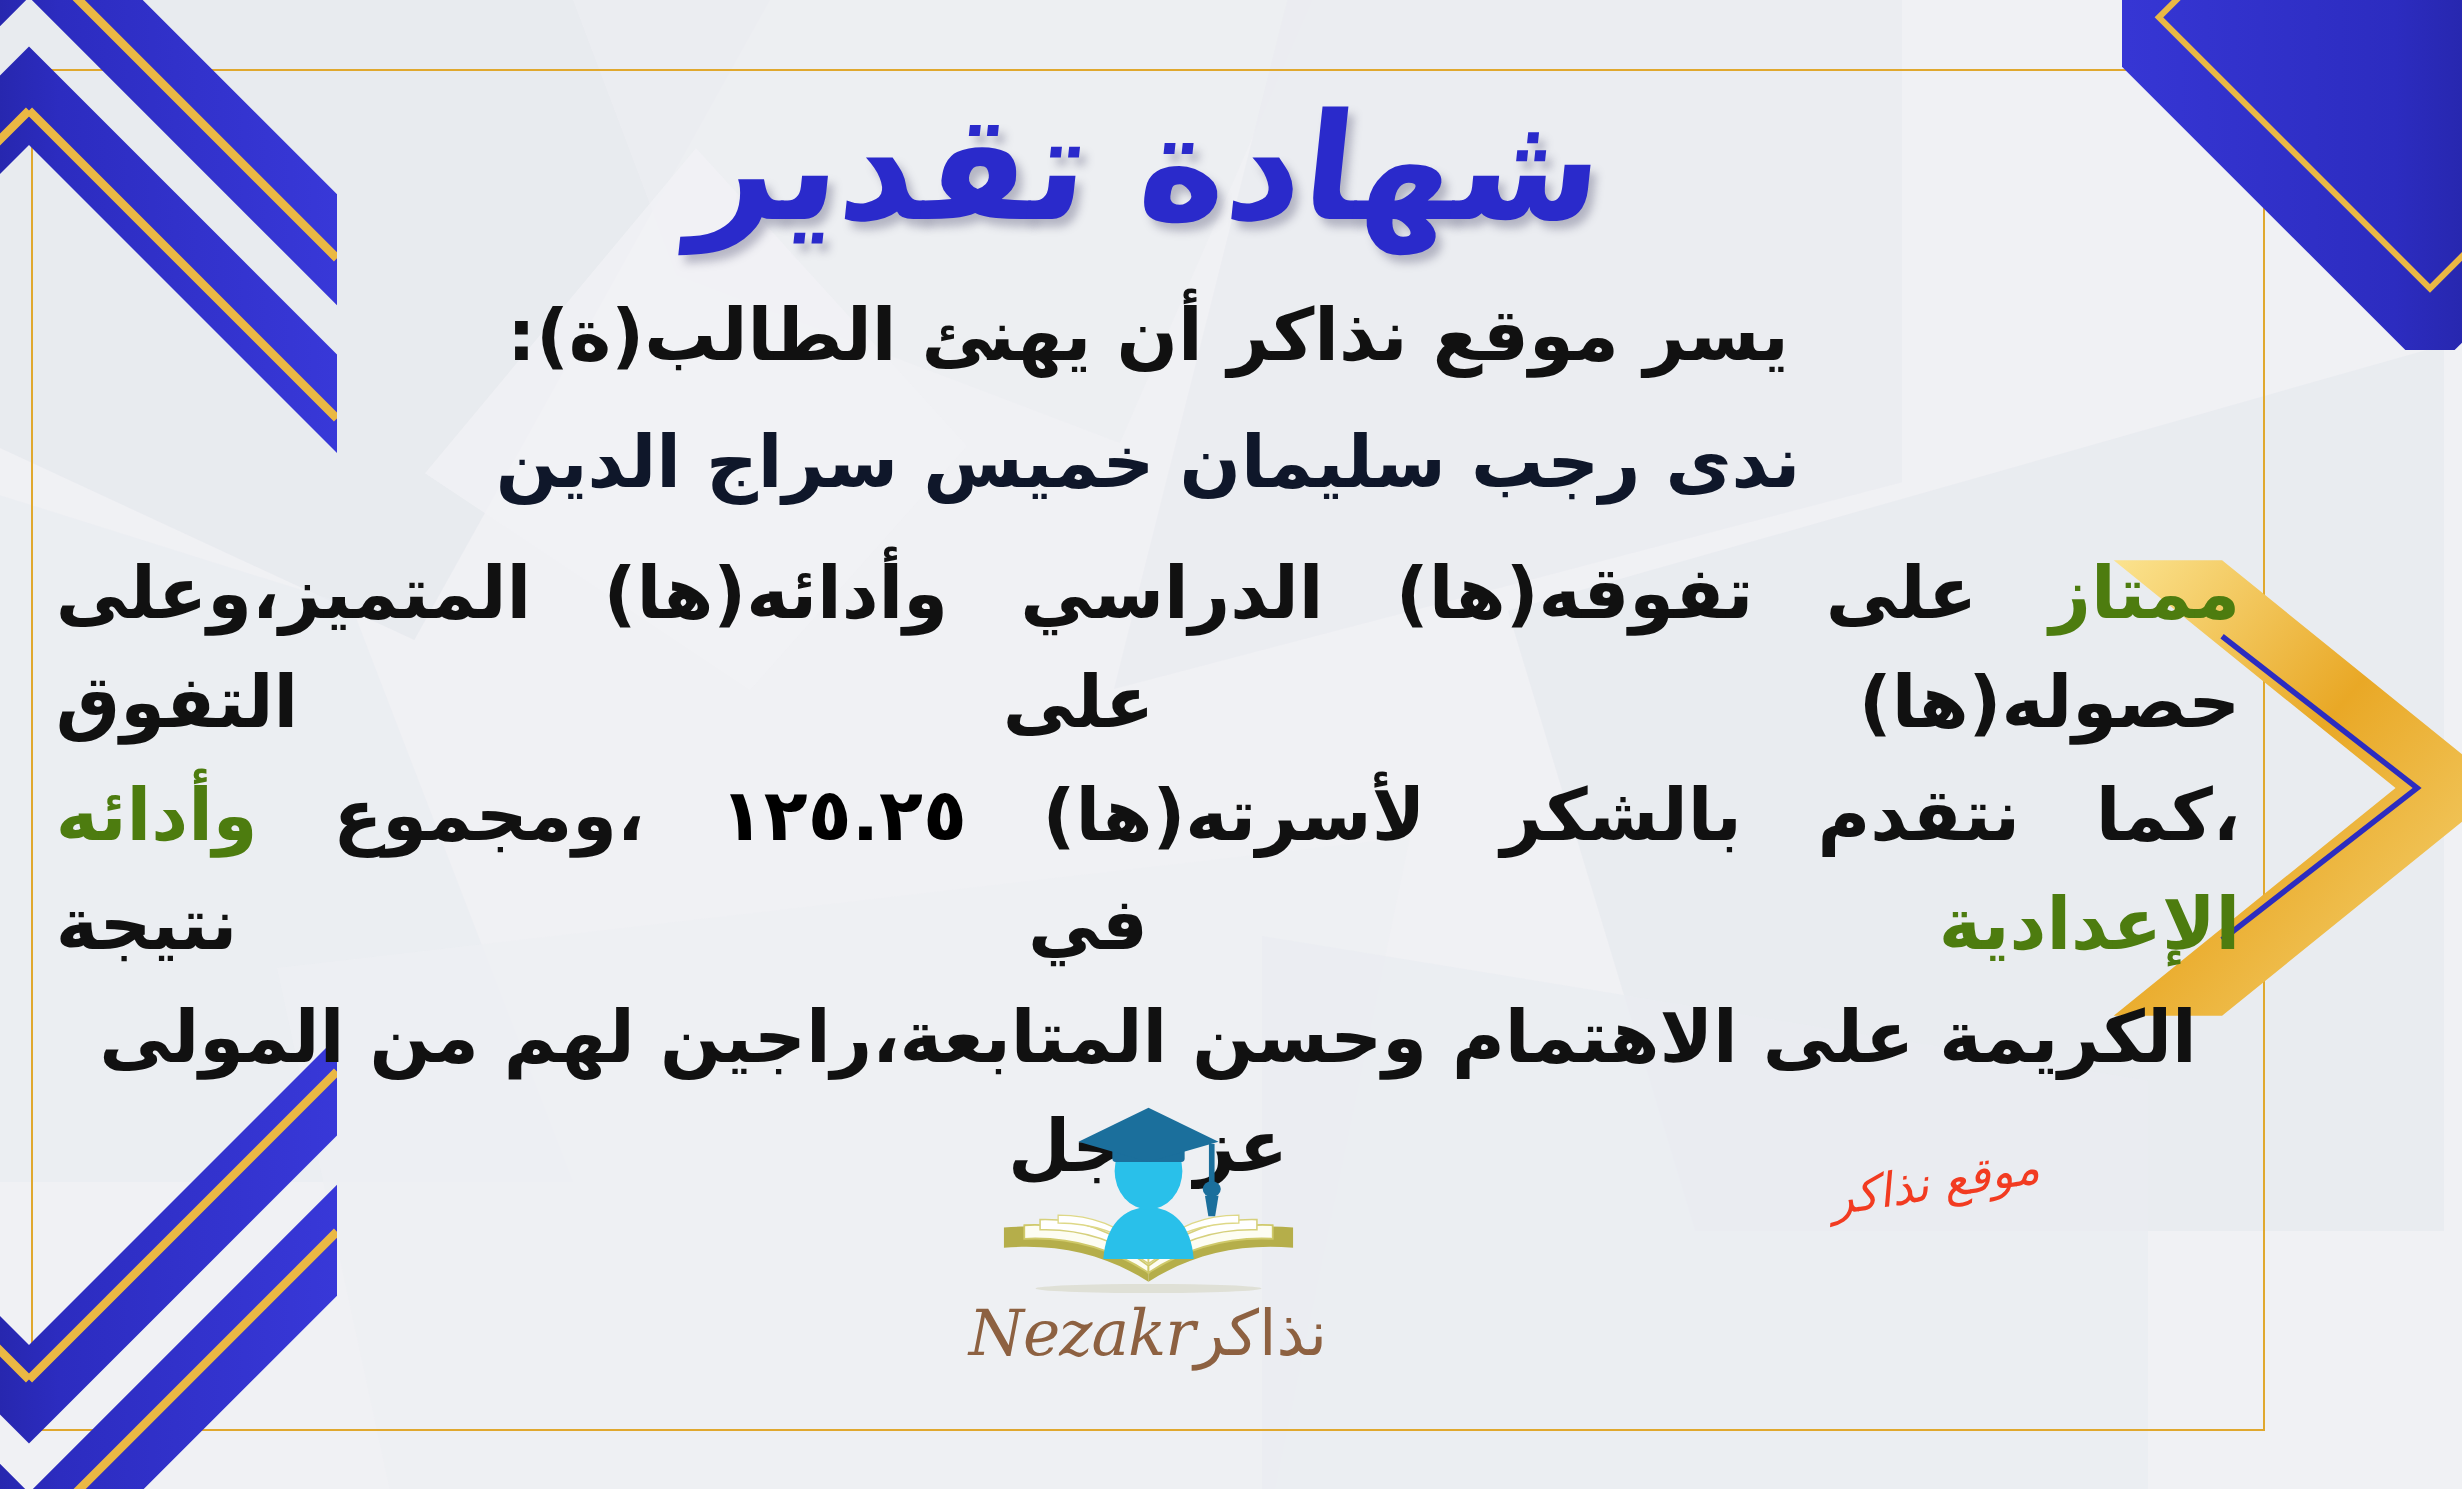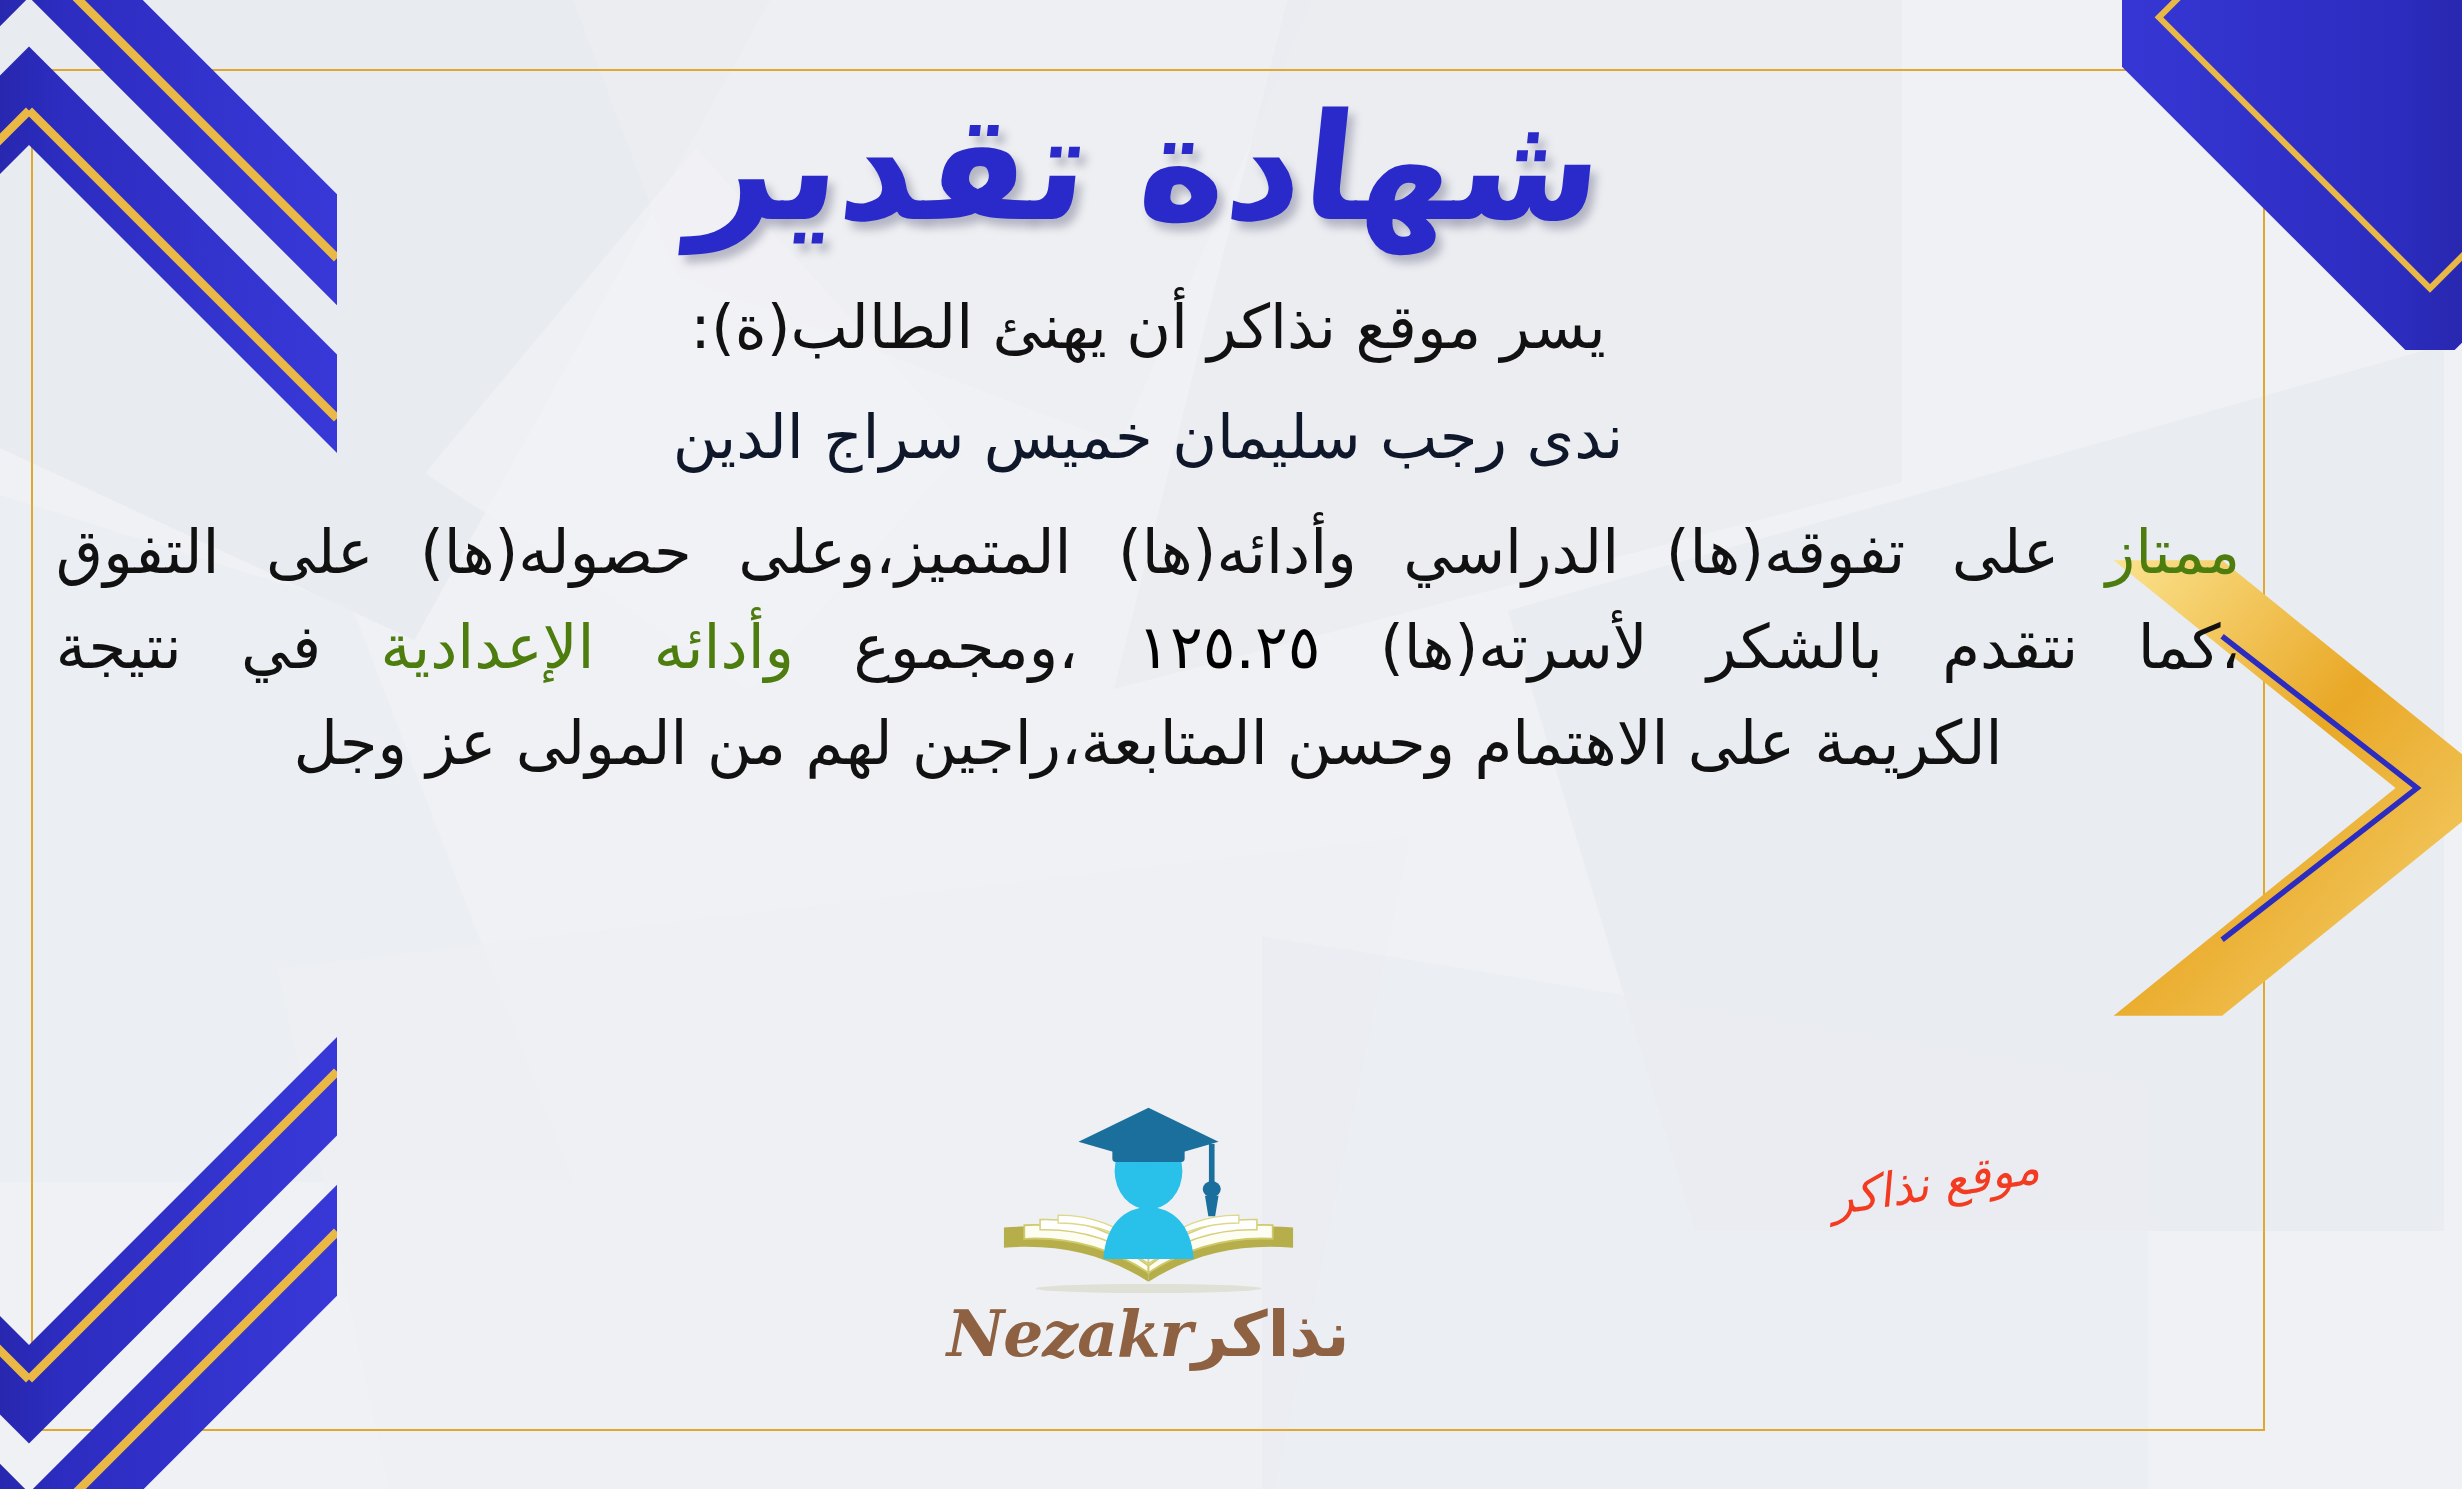--- a/index.html
+++ b/index.html
@@ -61,23 +61,23 @@
     font-family:"DejaVu Sans","Liberation Sans",sans-serif;
     text-shadow:6.9px 7.9px 8.9px rgba(90,90,120,.38);
     letter-spacing:-3px;
     transform:skewX(-6deg);
   }
 
   .body-block{
     margin-top:39px;
     text-align:center;
     color:#111111;
-    font-size:61px;
+    font-size:72px;
     line-height:1.52;
-    font-weight:400;
+    font-weight:700;
   }
   .line{display:block;}
   .l-intro{margin-bottom:17.7px;}
   .l-name{color:#0f172a;margin-bottom:21.7px;}
   .l-wide{text-align:justify;text-align-last:justify;
           padding:0 14.8px;margin-bottom:3px;}
   .l-center{}
   .hl{color:#4d7c0f;}
   .num{color:#000000;direction:ltr;unicode-bidi:embed;}
 
@@ -102,21 +102,21 @@
   }
 
   .logo-col{
     position:absolute;left:0;right:0;top:0;
     display:flex;flex-direction:column;align-items:center;
   }
   .logo-mark{width:345px;height:192px;}
   .logo-mark svg{width:100%;height:100%;display:block;}
   .logo-word{
     margin-top:3.9px;
-    font-size:63px;font-weight:700;
+    font-size:63px;font-weight:400;
     color:#8d6141;
     font-family:"DejaVu Serif","Liberation Serif",serif;
     font-style:italic;
     letter-spacing:-1px;
     white-space:nowrap;
   }
   .logo-word .ar{font-style:normal;font-family:"DejaVu Sans",sans-serif;}
 </style>
 </head>
 <body>

